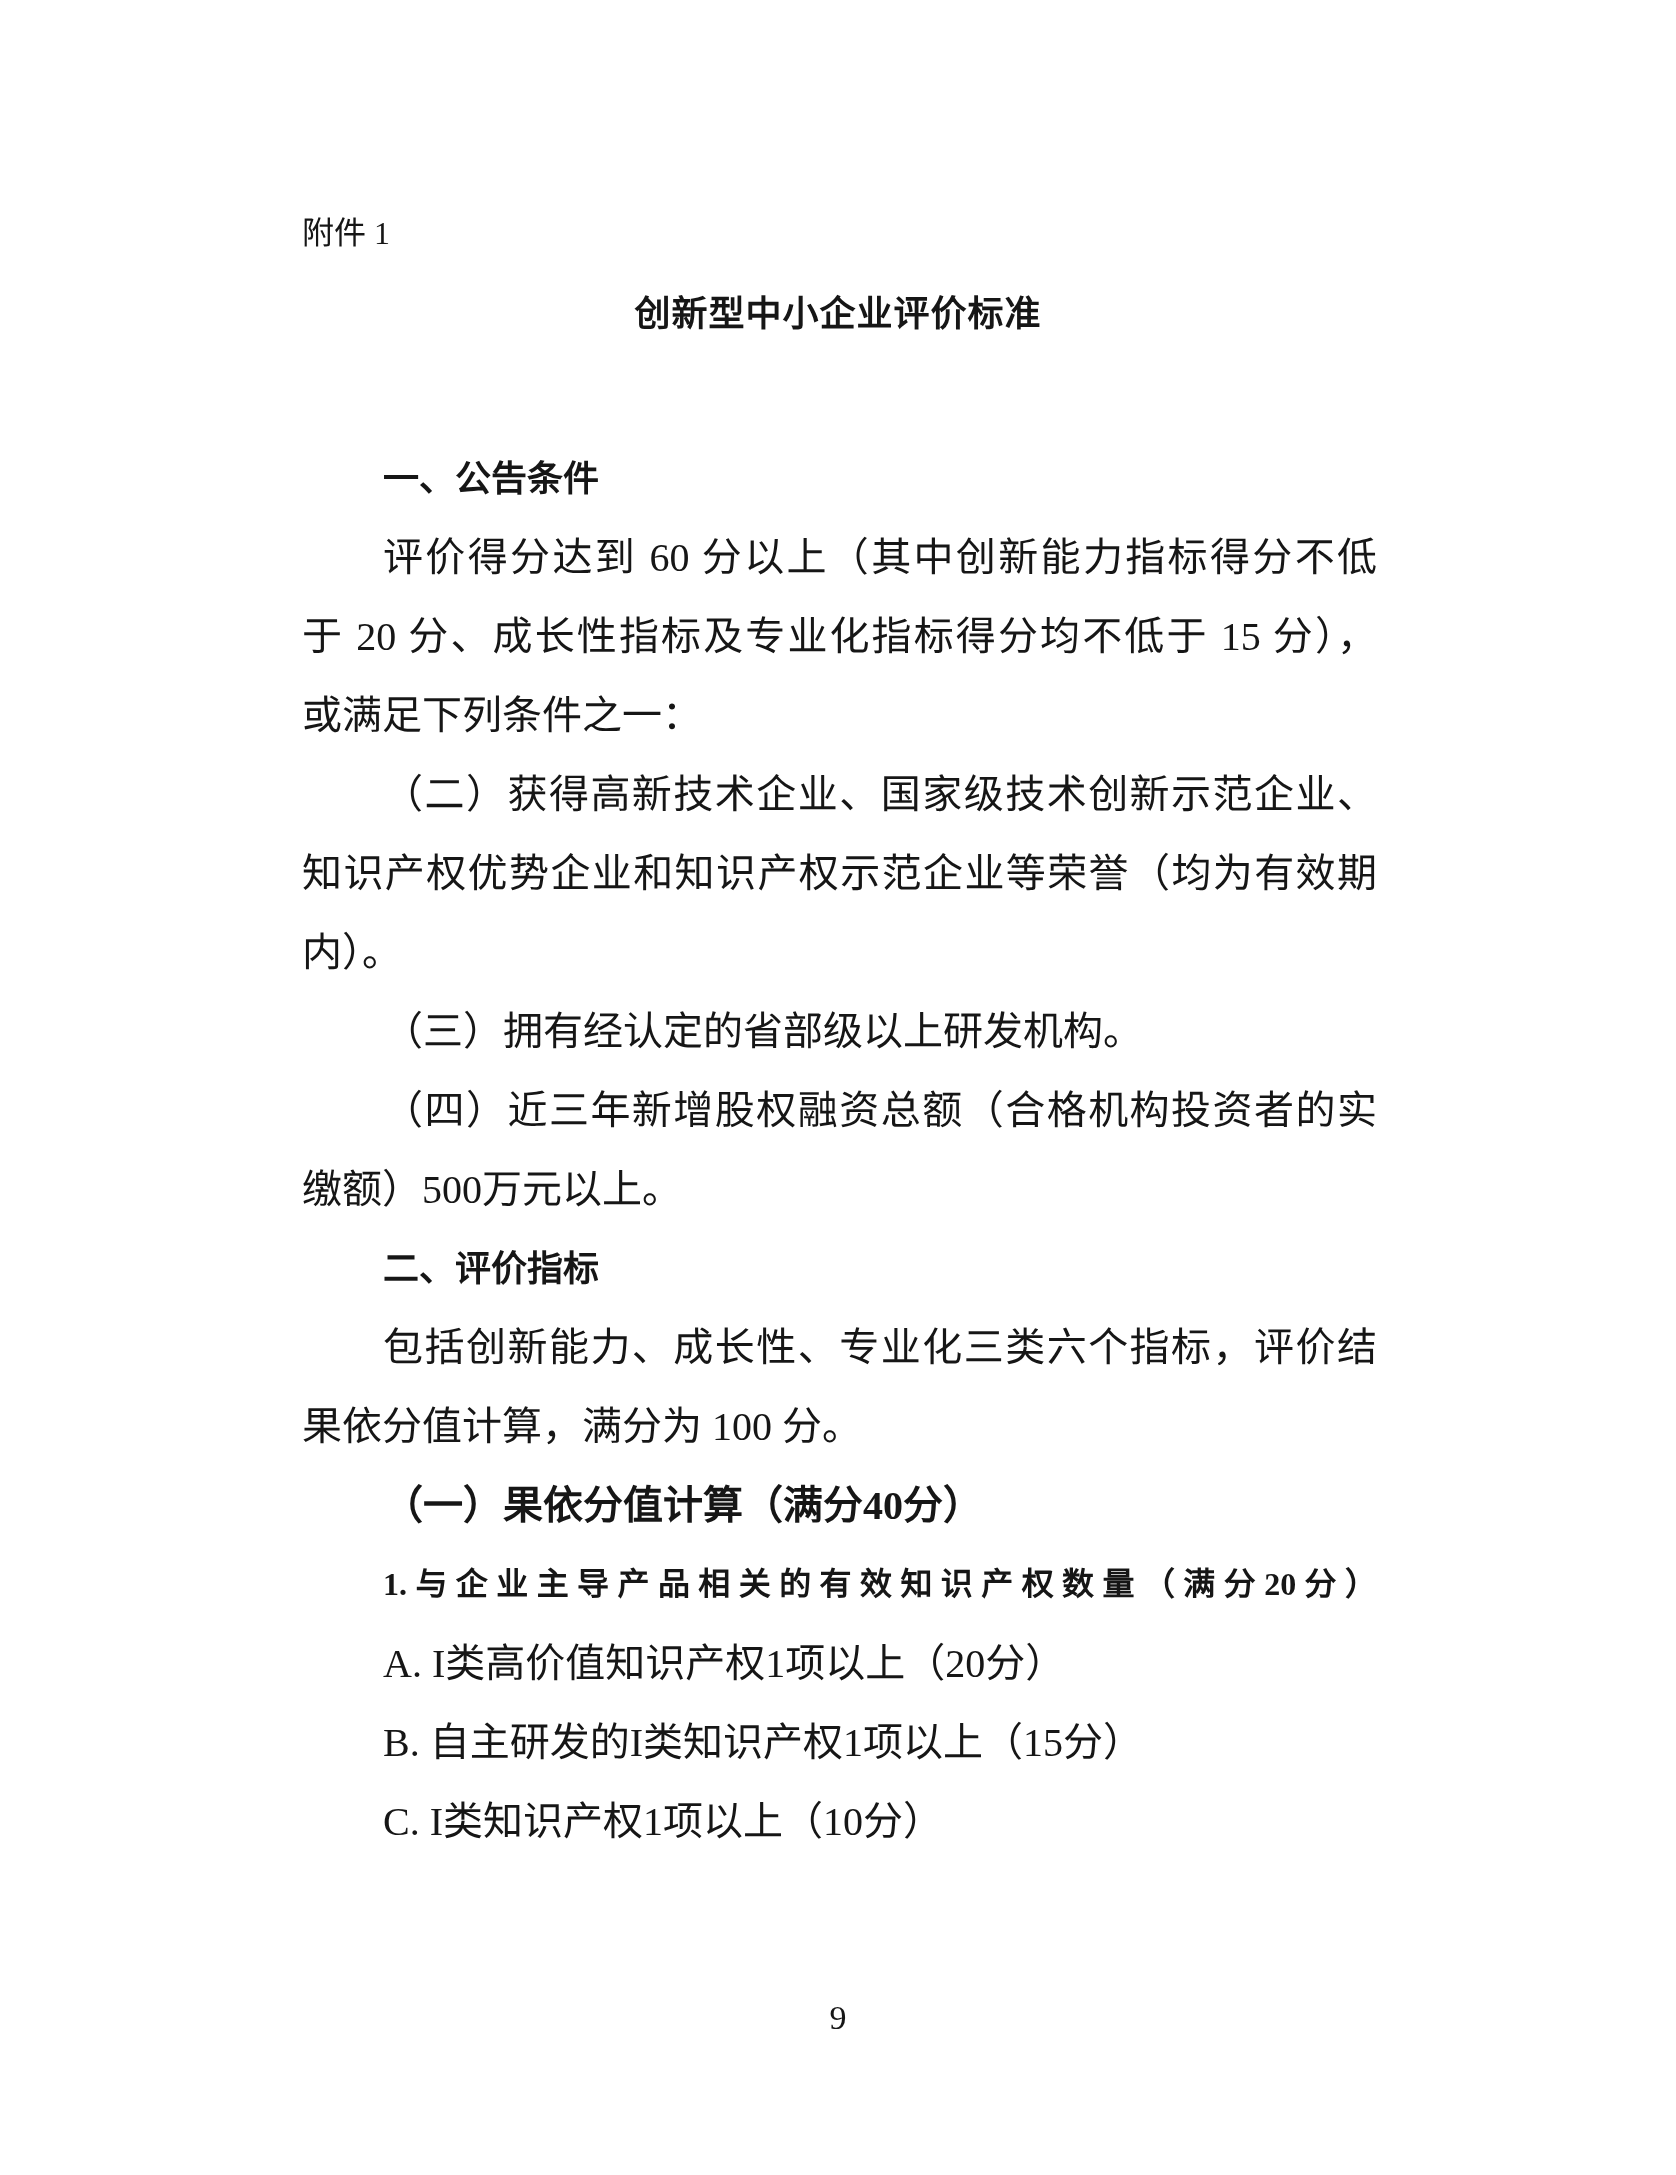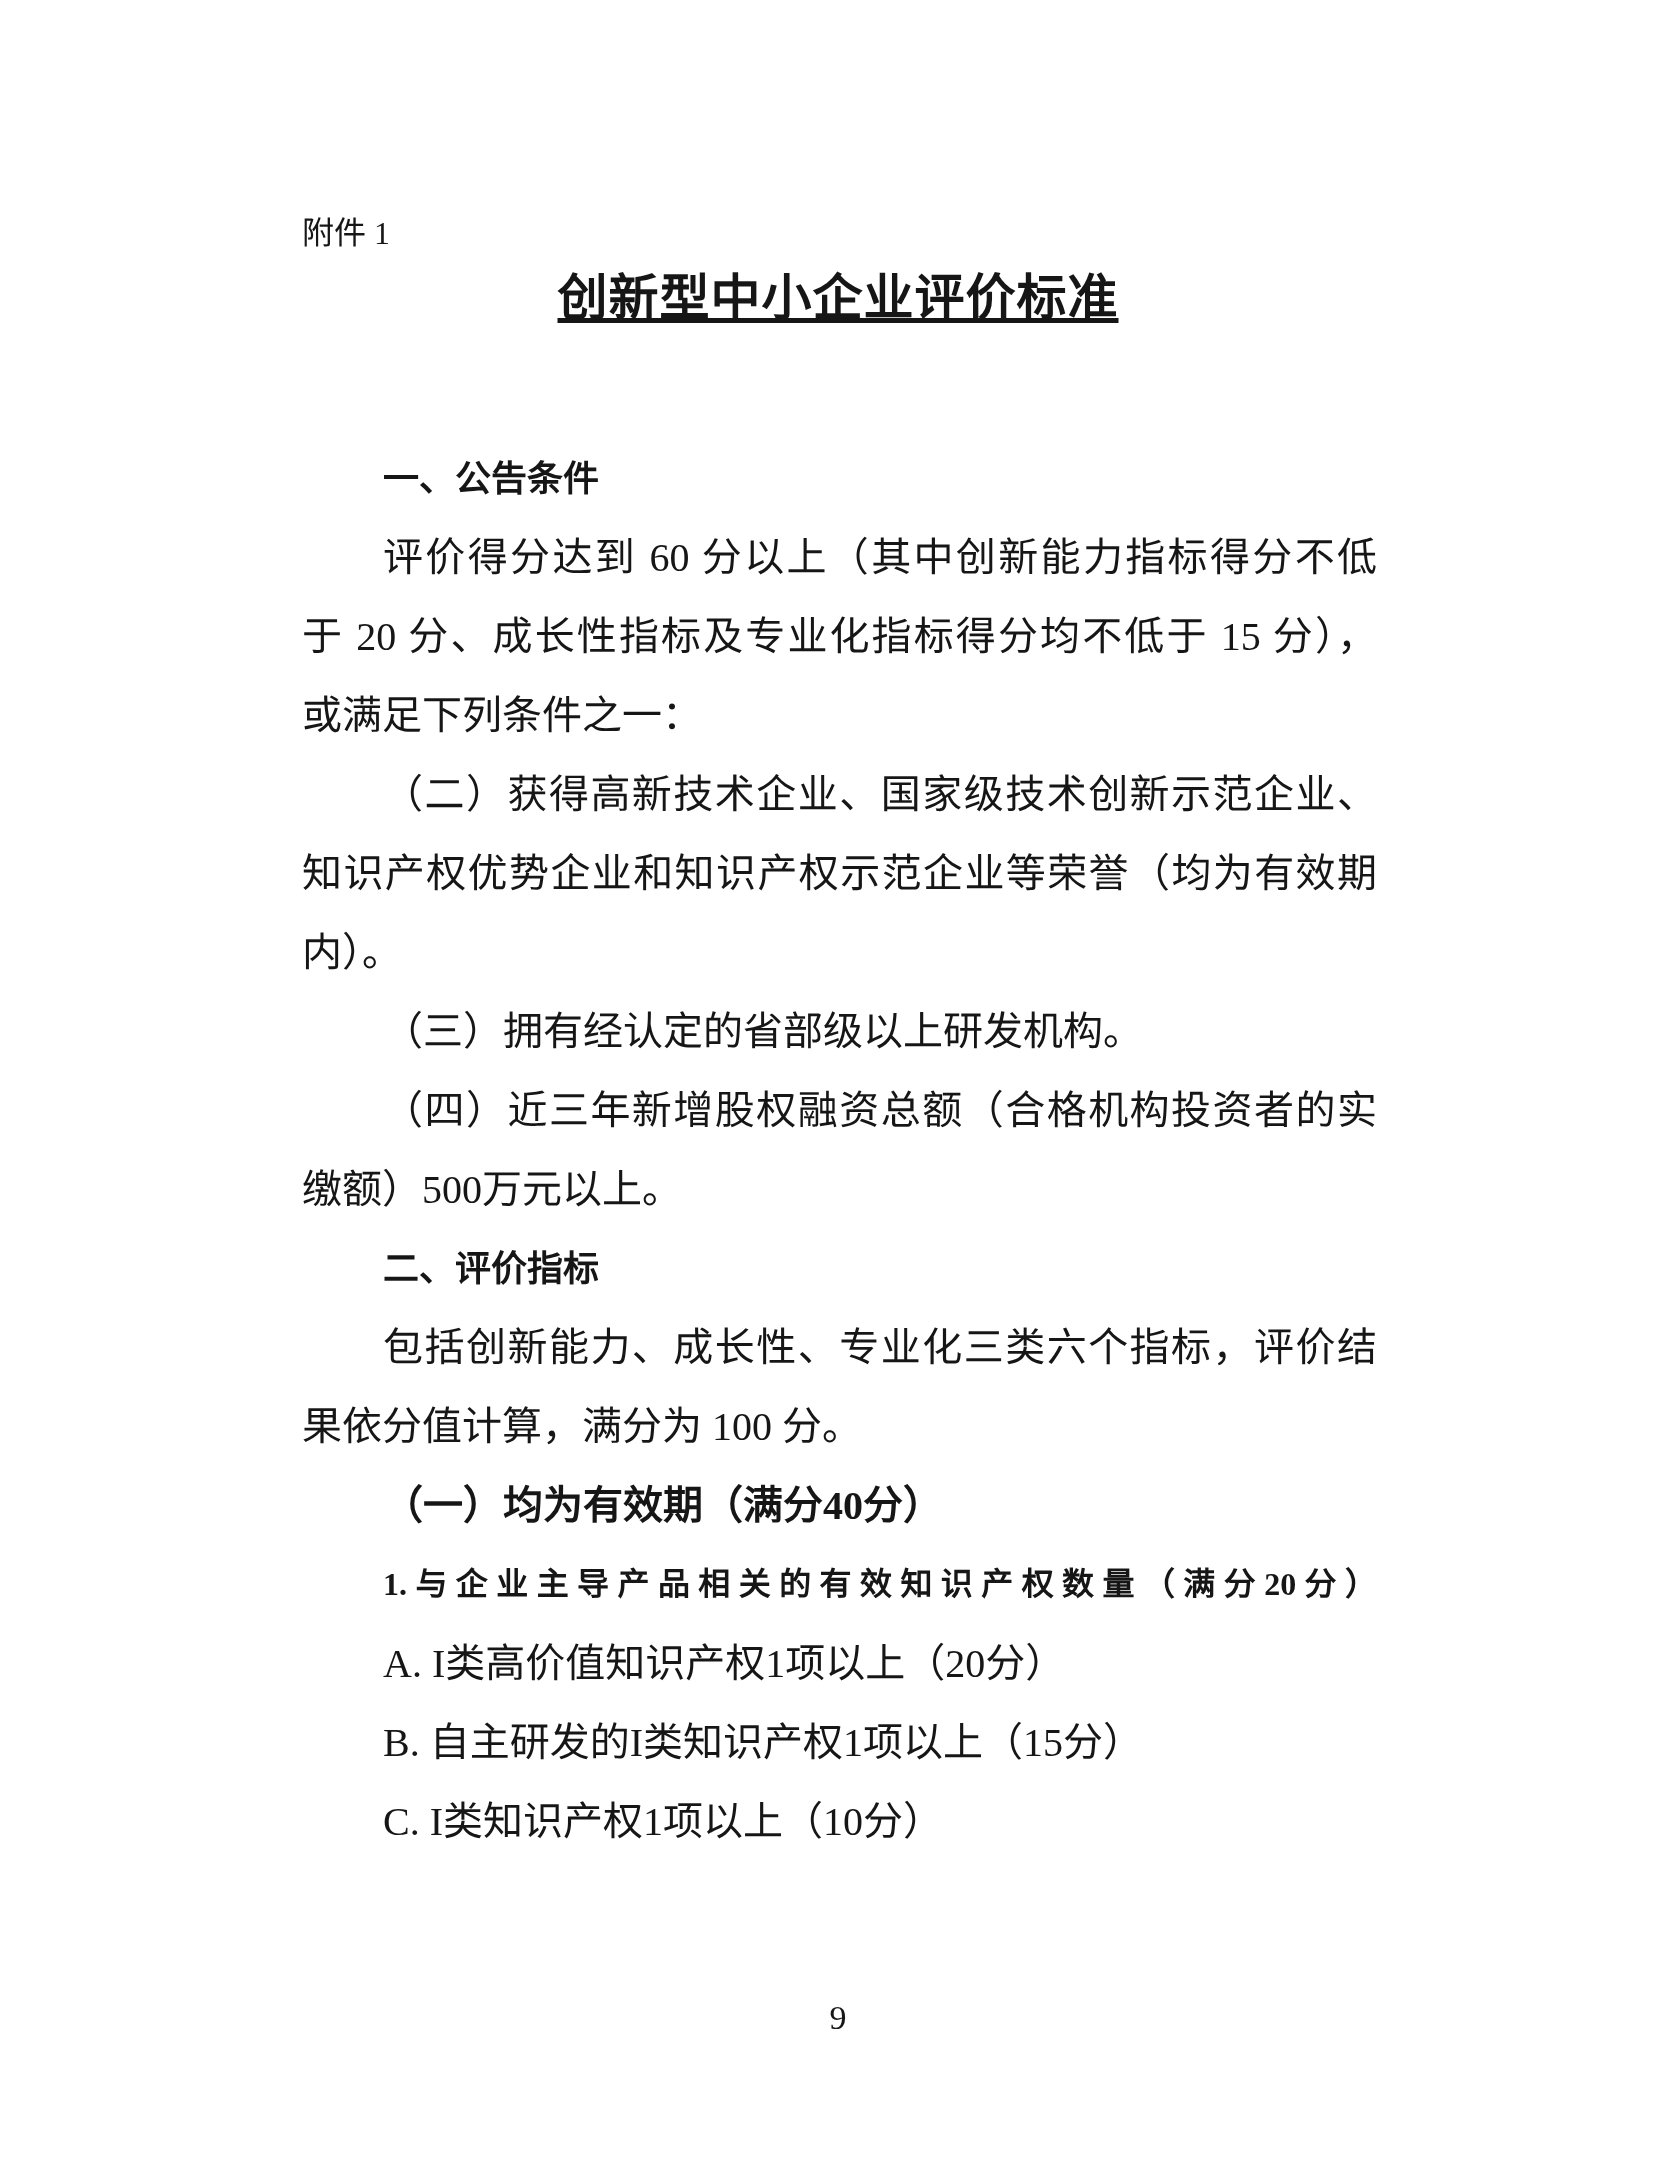--- a/index.html
+++ b/index.html
@@ -17,30 +17,29 @@
     left: 302px;
     top: 194px;
     height: 79px;
     line-height: 79px;
     font-size: 32px;
     white-space: nowrap;
   }
   .doc-title {
     position: absolute;
     left: 0;
-    top: 259px;
+    top: 275px;
     width: 1676px;
     height: 79px;
     line-height: 79px;
-    font-size: 50px;
+    font-size: 36px;
     font-weight: bold;
     text-align: center;
     letter-spacing: 1px;
     white-space: nowrap;
-    text-decoration: underline;
   }
   .content {
     position: absolute;
     left: 302px;
     top: 439px;
     width: 1075px;
   }
   .l {
     height: 79px;
     line-height: 79px;
@@ -84,21 +83,21 @@
     <div class="l nw">或满足下列条件之一：</div>
     <div class="l ind j">（二）获得高新技术企业、国家级技术创新示范企业、</div>
     <div class="l j">知识产权优势企业和知识产权示范企业等荣誉（均为有效期</div>
     <div class="l nw">内）。</div>
     <div class="l ind nw">（三）拥有经认定的省部级以上研发机构。</div>
     <div class="l ind j">（四）近三年新增股权融资总额（合格机构投资者的实</div>
     <div class="l nw">缴额）500万元以上。</div>
     <div class="l h1 ind nw">二、评价指标</div>
     <div class="l ind j">包括创新能力、成长性、专业化三类六个指标，评价结</div>
     <div class="l nw">果依分值计算，满分为 100 分。</div>
-    <div class="l hb ind nw">（一）均为有效期（满分40分）</div>
+    <div class="l hb ind nw">（一）果依分值计算（满分40分）</div>
     <div class="l hb ind j s38">1.与企业主导产品相关的有效知识产权数量（满分20分）</div>
     <div class="l ind nw">A. I类高价值知识产权1项以上（20分）</div>
     <div class="l ind nw">B. 自主研发的I类知识产权1项以上（15分）</div>
     <div class="l ind nw">C. I类知识产权1项以上（10分）</div>
   </div>
 
   <div class="pageno">9</div>
 
 </div>
 

